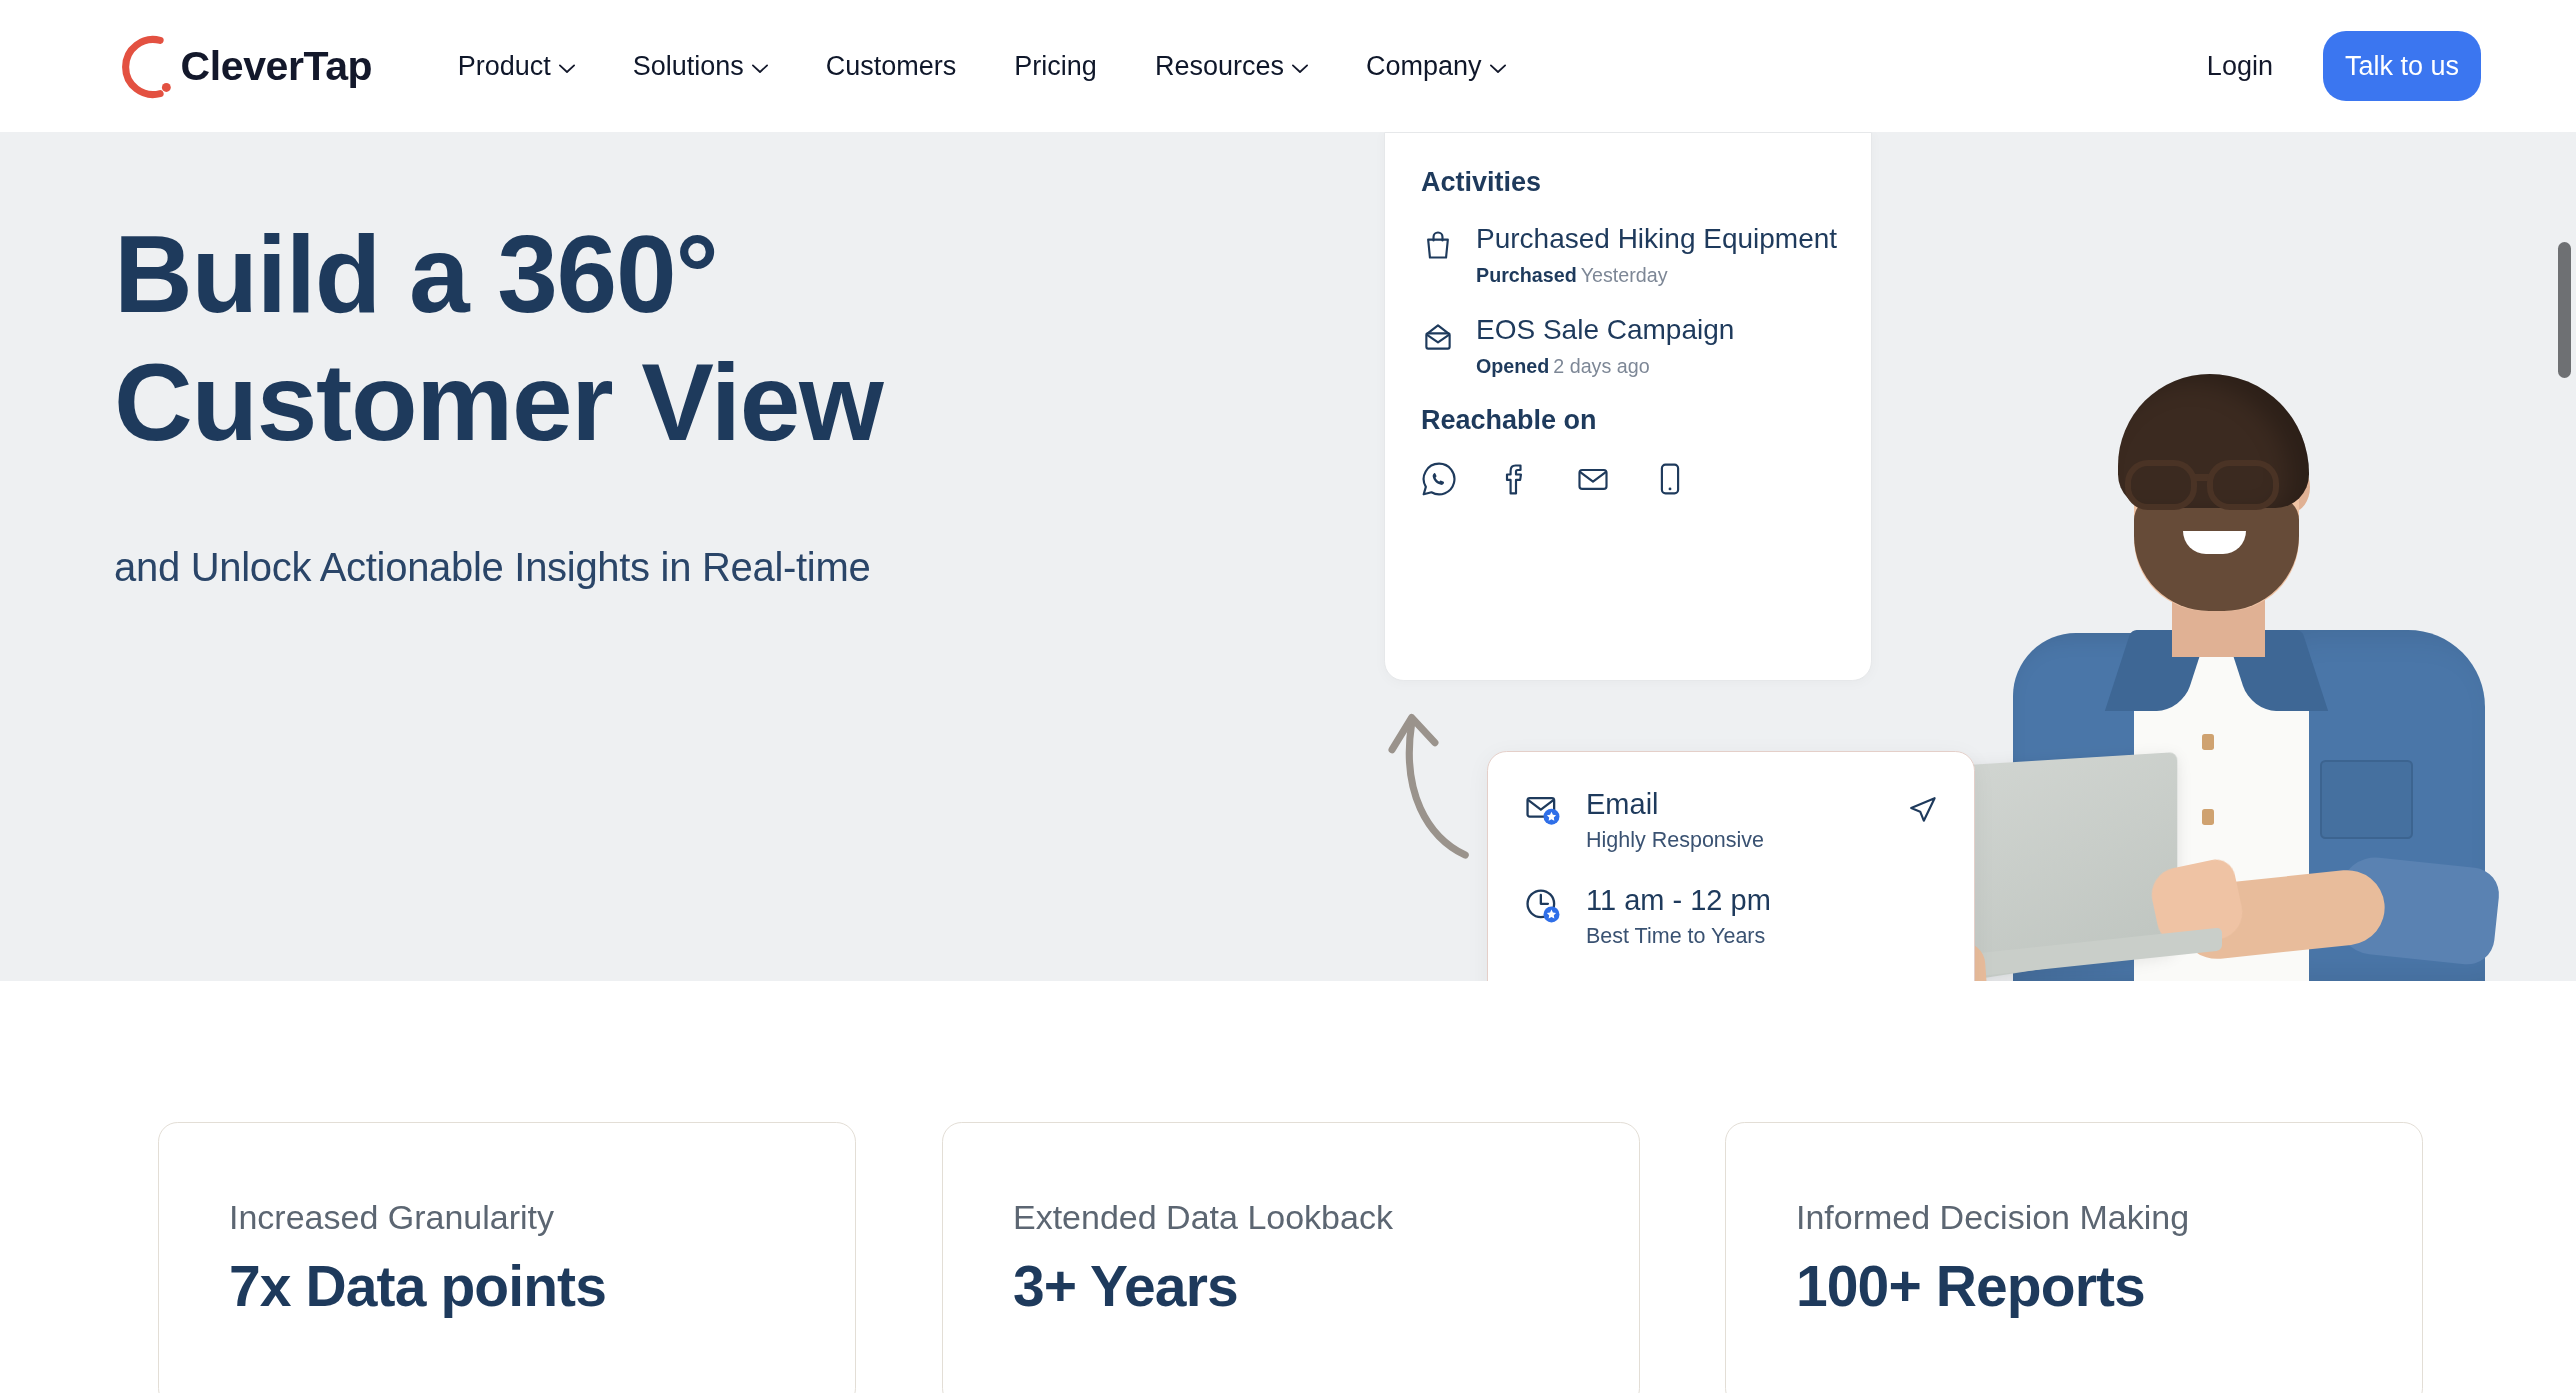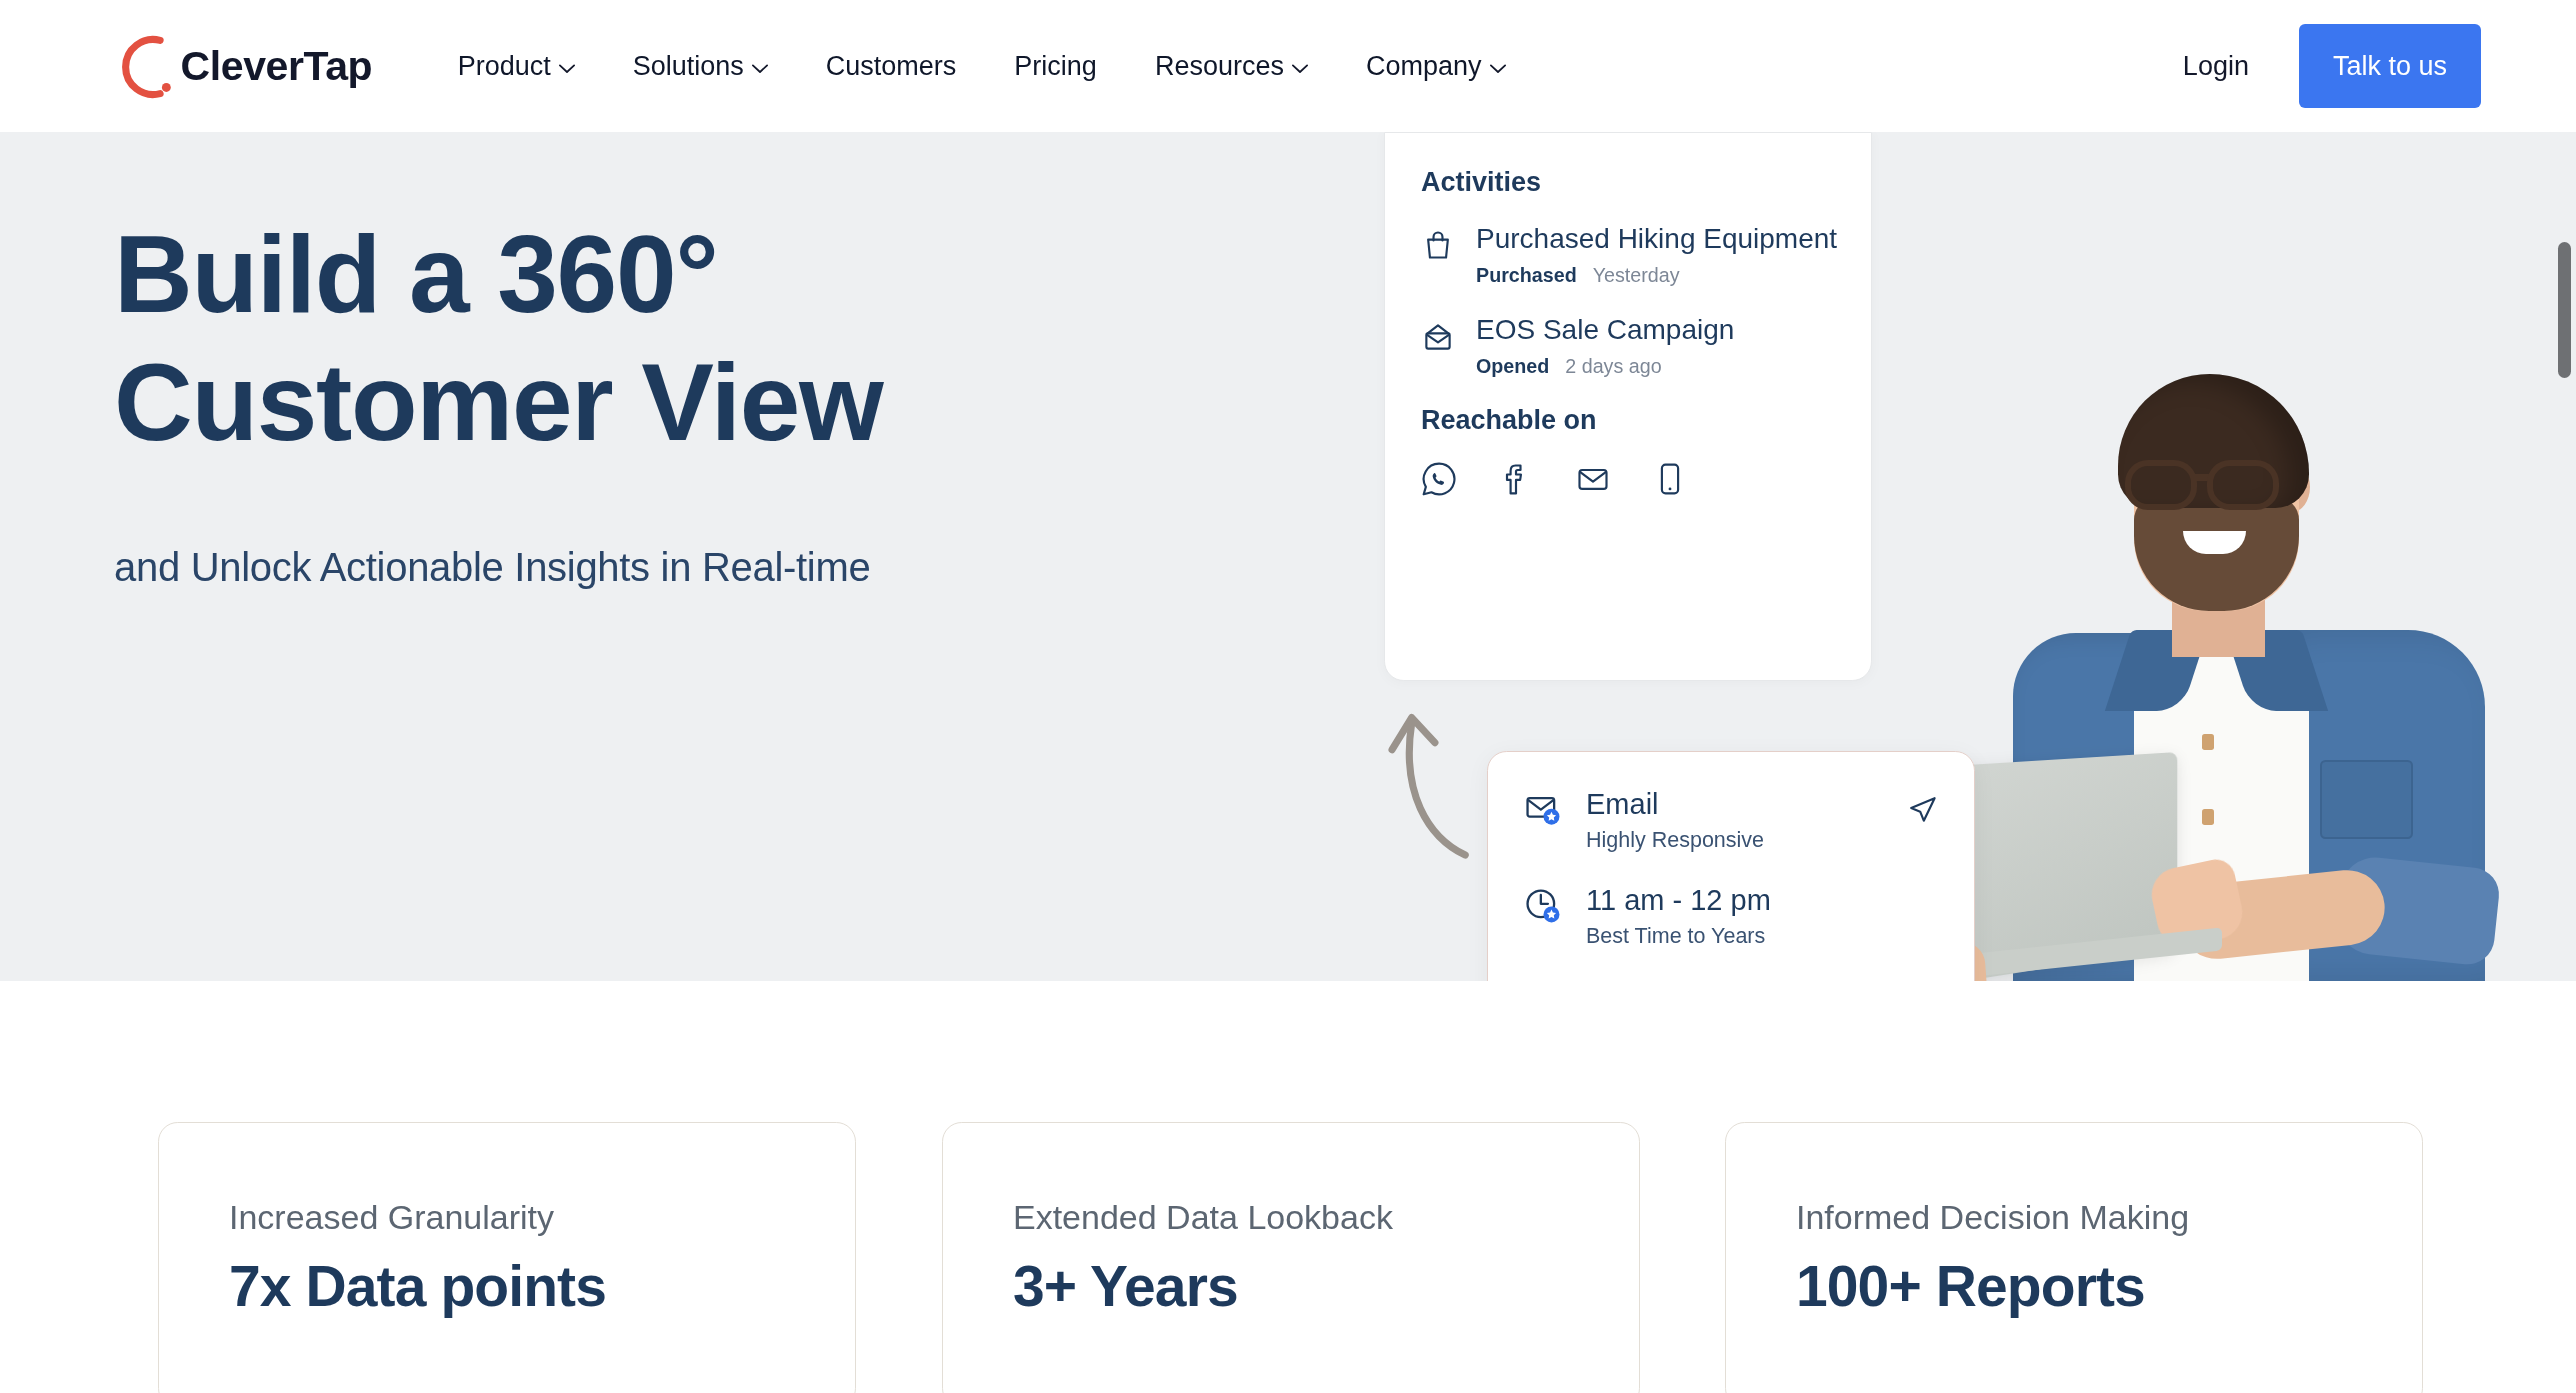--- a/index.html
+++ b/index.html
@@ -80,23 +80,23 @@
     margin-right: 50px;
     cursor: pointer;
     white-space: nowrap;
   }
   .cta-btn {
     background: #3B76F0;
     color: #ffffff;
     font-size: 27px;
     font-weight: 500;
     border: none;
-    border-radius: 6px;
-    padding: 0 34px;
-    height: 84px;
+    border-radius: 23px;
+    padding: 0 22px;
+    height: 70px;
     line-height: 70px;
     cursor: pointer;
     white-space: nowrap;
     font-family: "Liberation Sans", sans-serif;
   }
 
   
   .hero {
     position: absolute;
     top: 132px; left: 0;
@@ -289,21 +289,21 @@
     font-size: 27px;
     font-weight: 700;
     color: #1E3A5C;
     margin-bottom: 25px;
   }
   .act-row { display: flex; align-items: flex-start; gap: 21px; margin-bottom: 27px; }
   .act-ic { width: 34px; height: 34px; flex: 0 0 34px; margin-top: 5.4px; }
   .act-ic svg { display: block; }
   .act-title { font-size: 28px; color: #1E3A5C; line-height: 1.15; margin-bottom: 9px; white-space: nowrap; }
   .act-meta { font-size: 19.7px; color: #7D8796; }
-  .act-meta b { color: #1E3A5C; font-weight: 600; margin-right: 16px; }
+  .act-meta b { color: #1E3A5C; font-weight: 600; margin-right: 4px; }
   .reach-h { font-size: 27px; font-weight: 700; color: #1E3A5C; margin-top: 5.4px; margin-bottom: 25px; }
   .reach-icons { display: flex; gap: 41px; }
   .reach-icons .ri { width: 36px; height: 36px; cursor: pointer; }
   .reach-icons svg { display: block; }
 
   
   .arrow { position: absolute; left: 1376px; top: 555px; width: 116px; height: 179px; z-index: 11; }
 
   
   .card-email {

